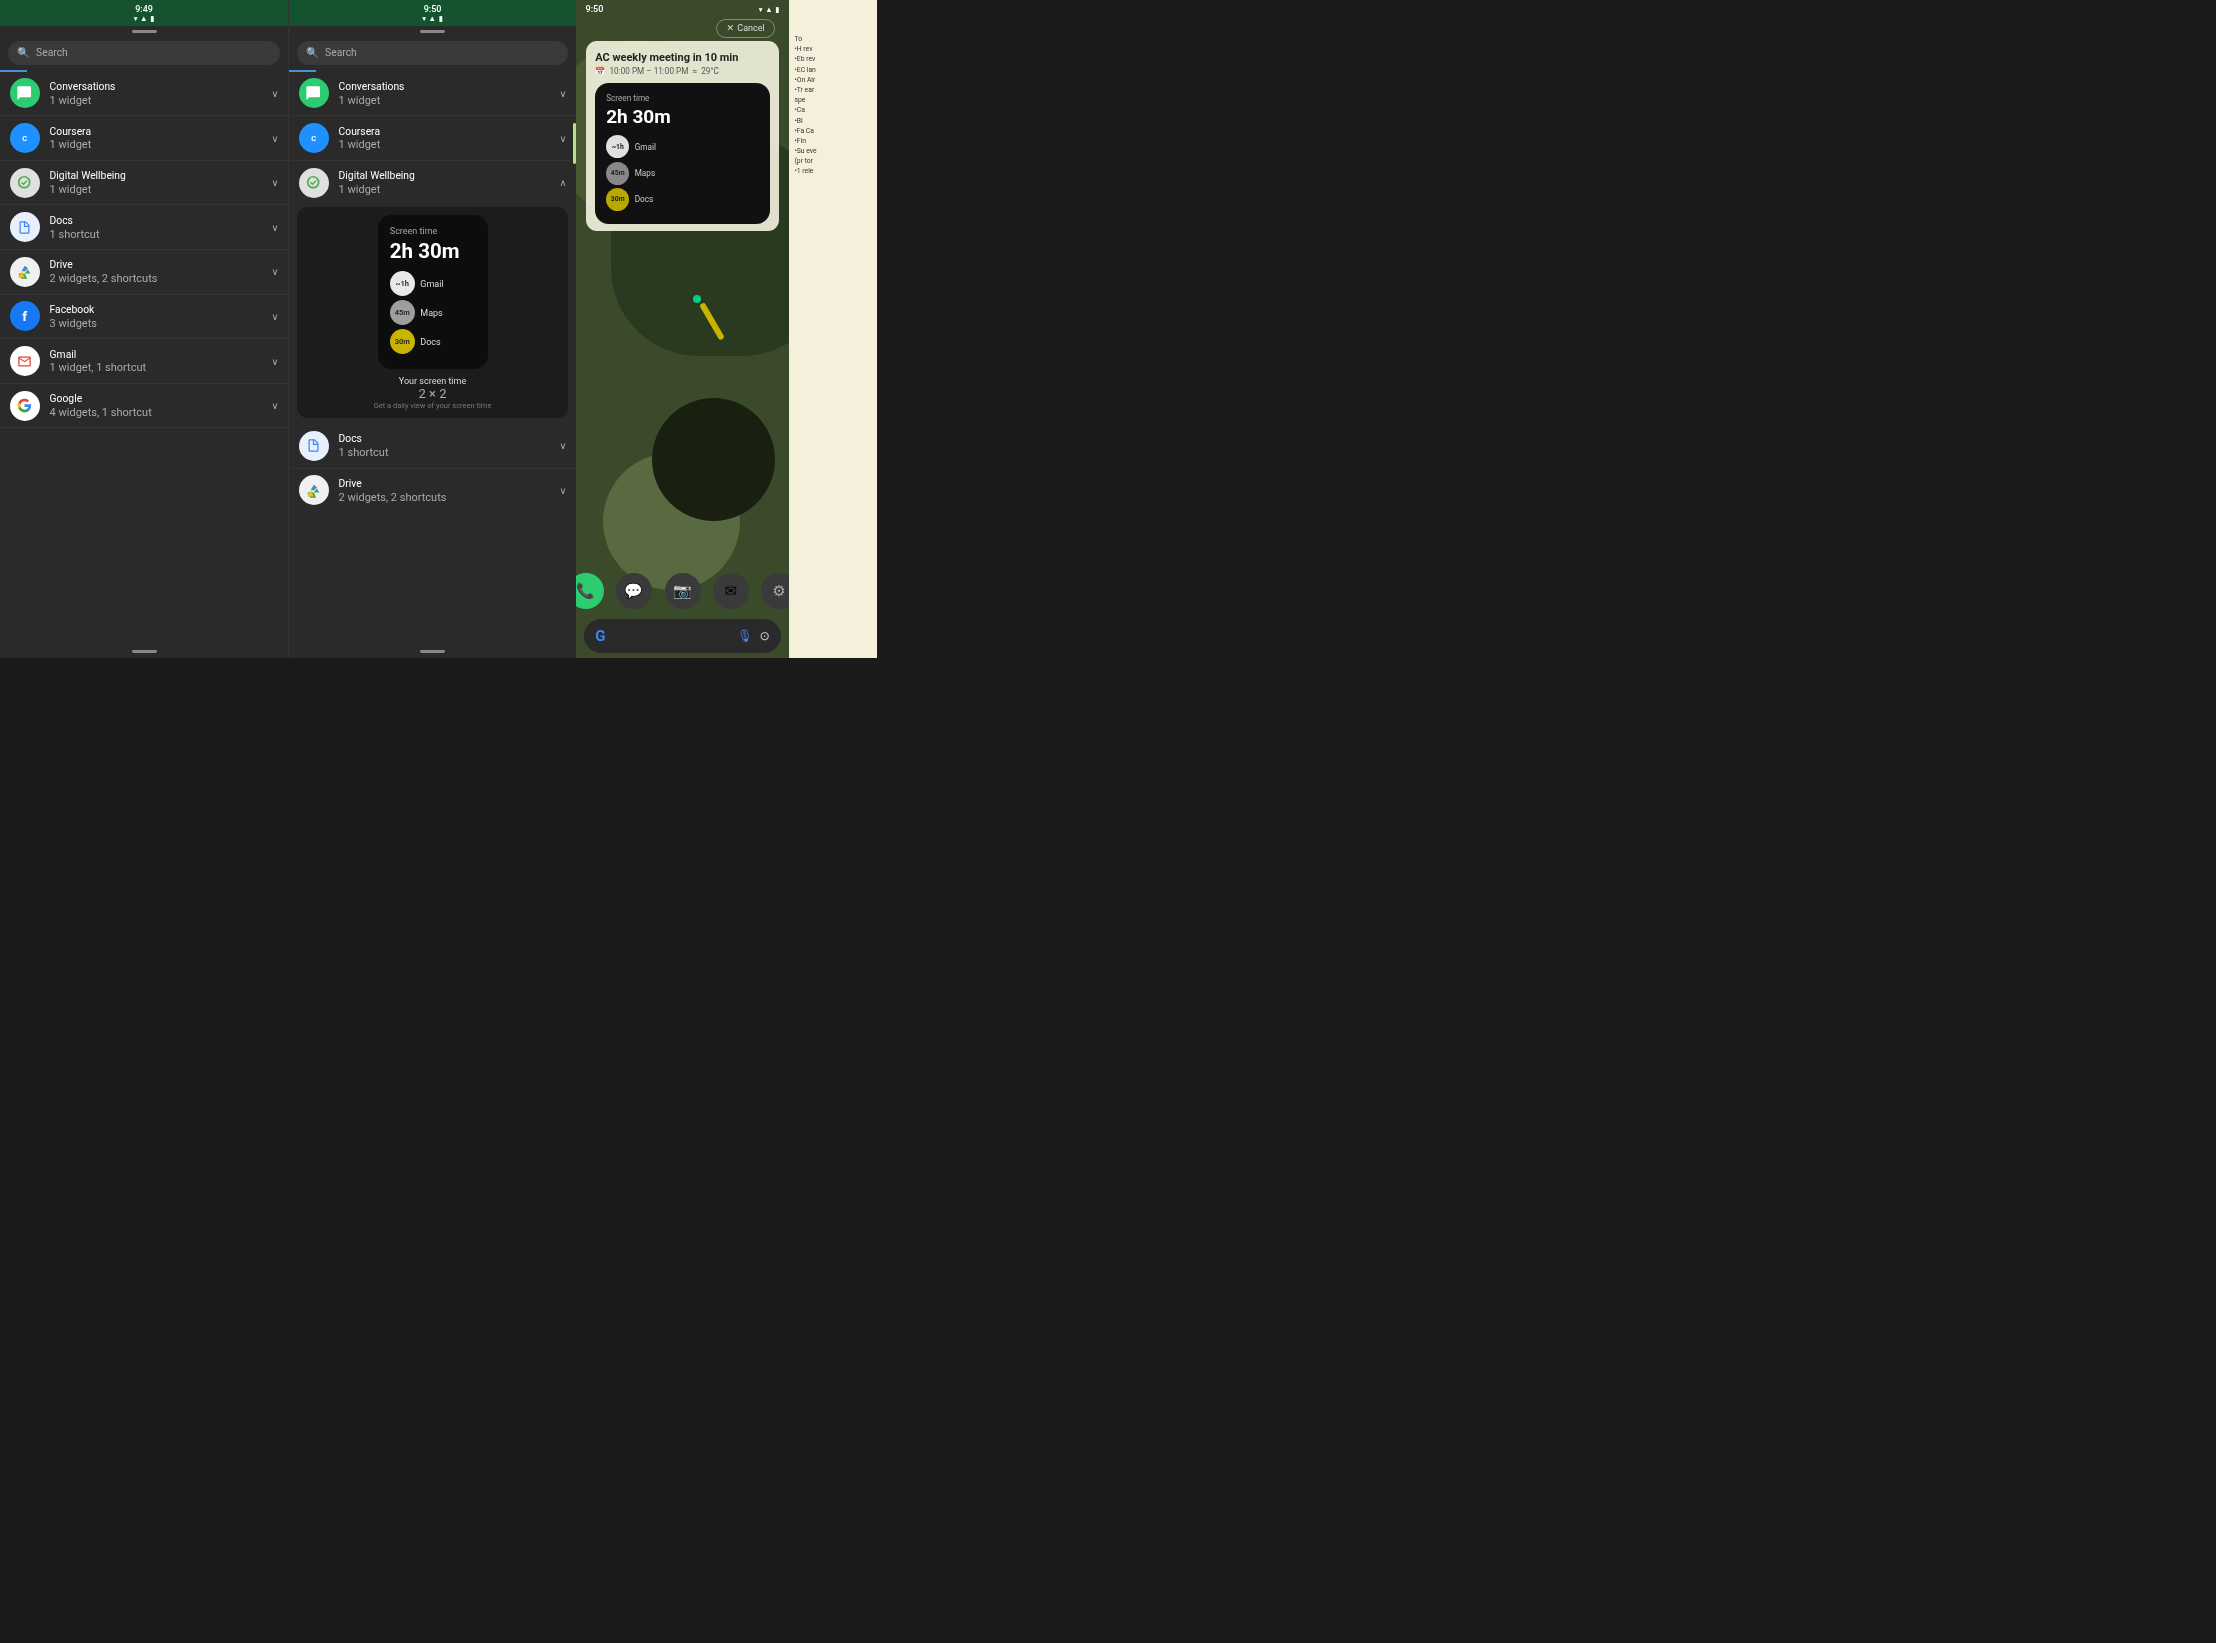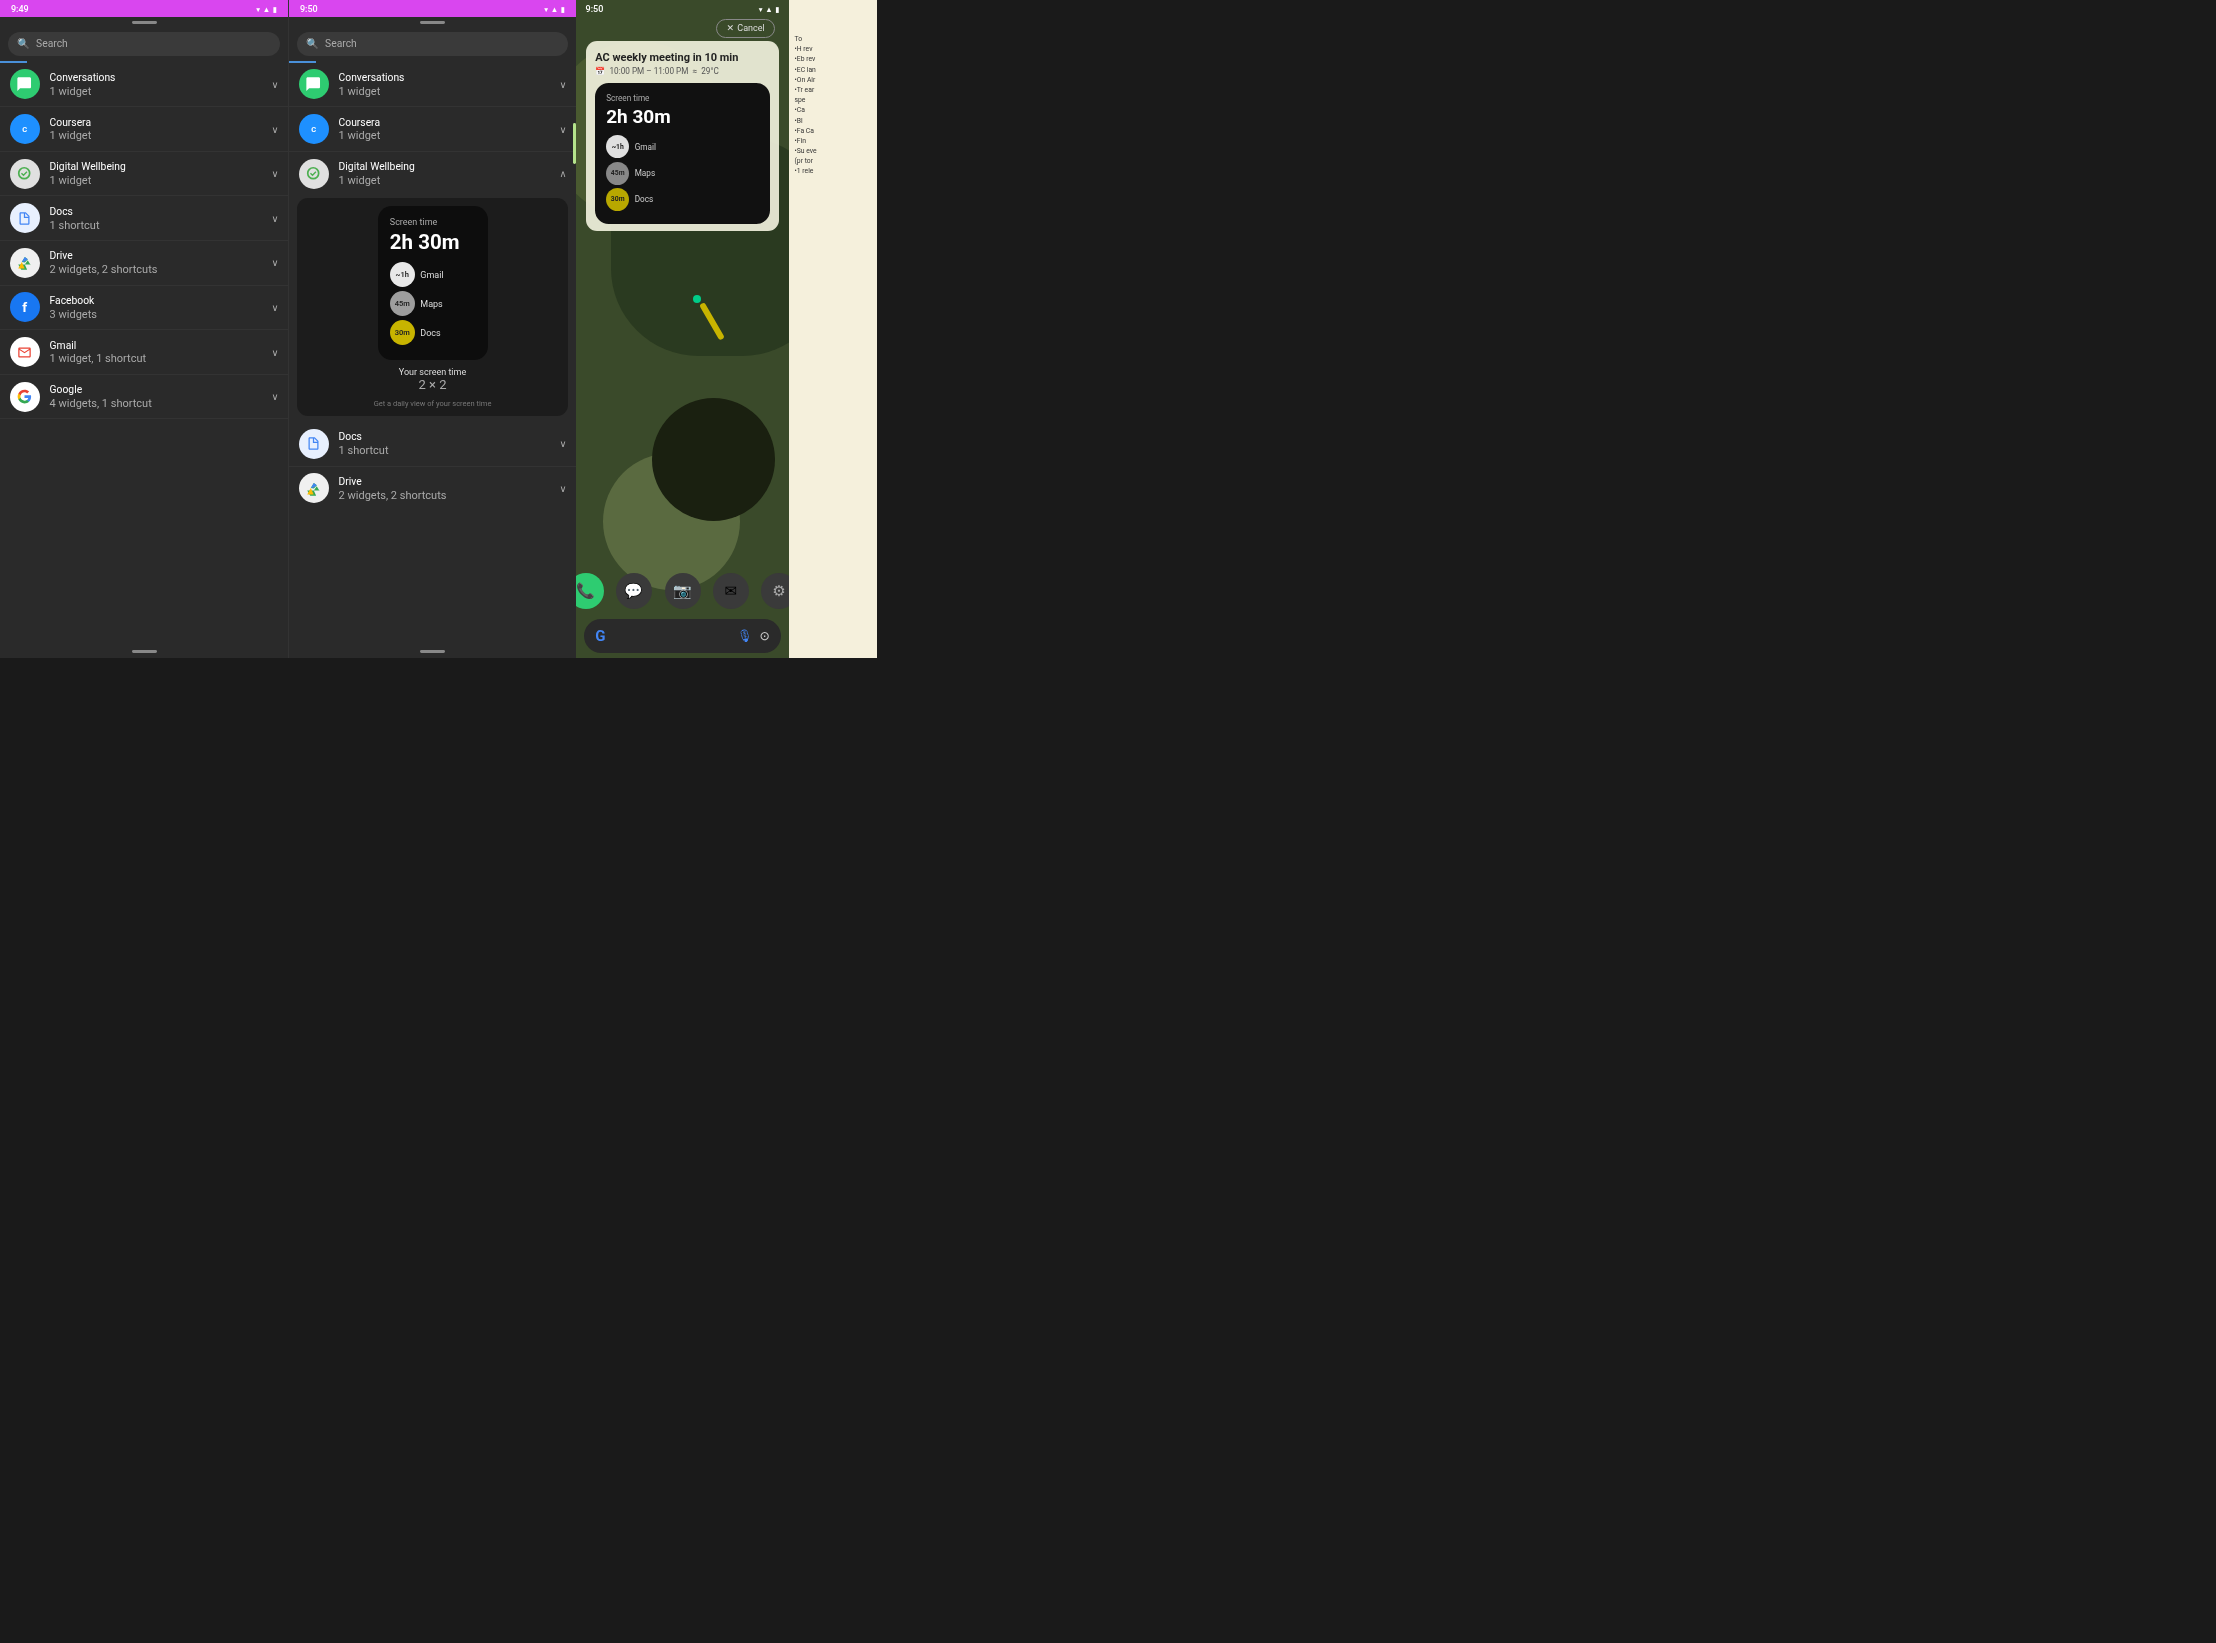--- a/index.html
+++ b/index.html
@@ -20,21 +20,22 @@
       background: #2a2a2a;
       overflow: hidden;
     }
 
     
     .status-bar {
       display: flex;
       justify-content: space-between;
       align-items: center;
       padding: 4.1px 11px 2.7px;
-      background: #d946ef;
+      background: #14532d;
+      flex-direction: column;
     }
     .status-time {
       color: #fff;
       font-size: 9px;
       font-weight: 500;
     }
     .status-icons {
       display: flex;
       gap: 2.7px;
       align-items: center;
@@ -203,21 +204,21 @@
     }
     .widget-desc-size {
       color: #aaa;
       font-size: 13px;
       text-align: center;
     }
     .widget-desc-sub {
       color: #777;
       font-size: 7.5px;
       text-align: center;
-      margin-top: 7px;
+      margin-top: 0;
     }
 
     
     .panel-2-scrollbar {
       position: absolute;
       right: 0;
       top: 123px;
       width: 2.7px;
       height: 41px;
       background: #b5e48c;

